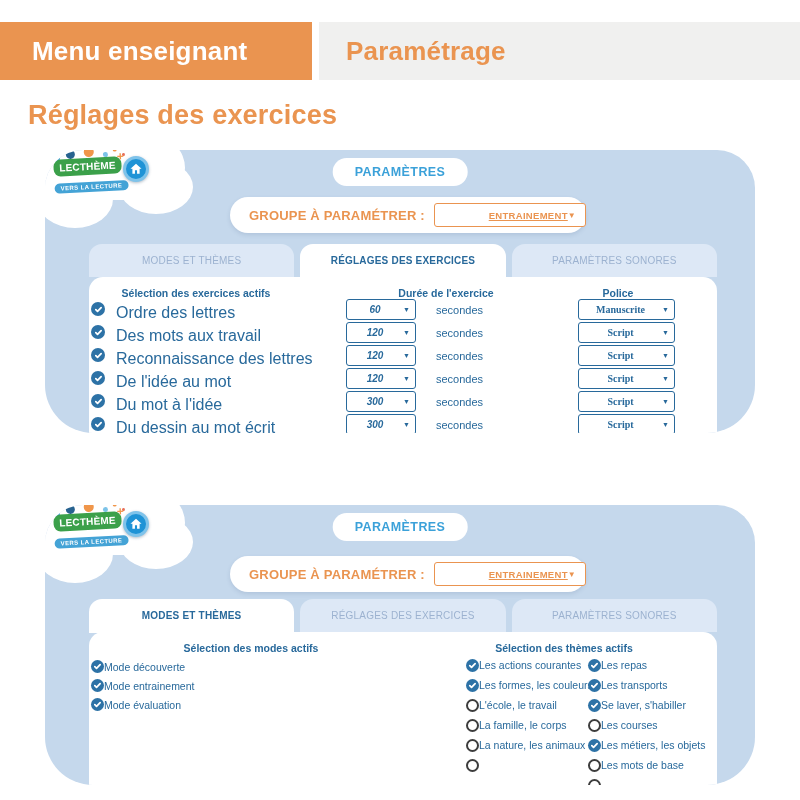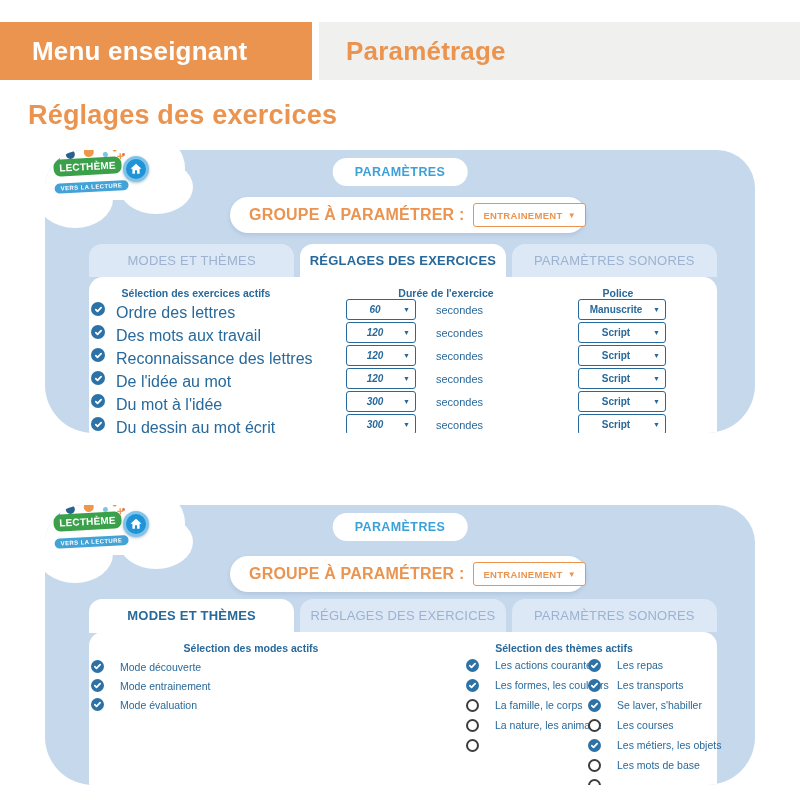--- a/index.html
+++ b/index.html
@@ -50,31 +50,31 @@
   .params-pill{position:absolute;left:50%;transform:translateX(-50%);top:8px;height:28px;line-height:28px;
                padding:0 22px;background:#fff;border-radius:17px;color:#3ba1d9;font-weight:700;
                font-size:12.5px;letter-spacing:.4px;z-index:2;white-space:nowrap;}
 
   
   .group-pill{position:absolute;left:185px;width:356px;height:36px;background:#fff;border-radius:18px;
               display:flex;align-items:center;padding-left:19px;box-sizing:border-box;
               box-shadow:0 2px 4px rgba(60,90,130,.15);z-index:2;}
   .panel1 .group-pill{top:47px;}
   .panel2 .group-pill{top:51px;}
-  .group-label{color:#ea9450;font-size:16px;font-weight:700;letter-spacing:.2px;margin-right:9px;white-space:nowrap;}
+  .group-label{color:#ea9450;font-size:13px;font-weight:700;letter-spacing:.2px;margin-right:9px;white-space:nowrap;}
   .group-select{width:214px;height:24px;border:1.5px solid #ea9450;border-radius:3px;display:flex;align-items:center;
                 padding:0 9px;box-sizing:border-box;color:#ea9450;font-size:9.5px;font-weight:700;
                 letter-spacing:.3px;cursor:pointer;background:#fff;}
-  .group-select .gval{flex:1;text-align:left;}
+  .group-select .gval{flex:1;text-align:right;text-decoration:underline;}
   .garr{font-size:8px;color:#ea9450;}
 
   
   .tabs{position:absolute;left:44px;top:94px;width:628px;display:flex;gap:6px;z-index:2;}
   .tab{flex:1;height:33px;line-height:33px;text-align:center;border-radius:13px 13px 0 0;
-       background:#dde8f6;color:#9cb2d0;font-size:13px;letter-spacing:.2px;cursor:pointer;white-space:nowrap;}
+       background:#dde8f6;color:#9cb2d0;font-size:10px;letter-spacing:.2px;cursor:pointer;white-space:nowrap;}
   .tab--active{background:#fff;color:#28699b;font-weight:700;height:34px;}
 
   
   .card{position:absolute;left:44px;top:127px;width:628px;height:420px;background:#fff;
         border-radius:14px 14px 0 0;z-index:1;}
 
   .colhead{position:absolute;top:10px;transform:translateX(-50%);font-size:10.5px;font-weight:700;
            color:#28699b;white-space:nowrap;}
   .ch-ex{left:107px;} .ch-dur{left:316px;margin-left:41px;} .ch-font{left:529px;}
   .ch-modes{left:162px;} .ch-themes{left:475px;}
@@ -83,31 +83,31 @@
   .xrows{position:absolute;left:0;top:21px;right:0;}
   .xrow{position:relative;height:23px;}
   .chk{width:14px;height:14px;border-radius:50%;background:#2d72a6;display:inline-flex;
        align-items:center;justify-content:center;flex:none;box-sizing:border-box;cursor:pointer;}
   .chk--off{background:#fff;border:2px solid #3d3d3d;width:13px;height:13px;}
   .xrow .chk{position:absolute;left:2px;top:4px;}
   .xlbl{position:absolute;left:27px;top:6px;font-size:16px;color:#28699b;white-space:nowrap;}
   .sel{position:absolute;top:1px;height:21px;border:1.5px solid #28699b;border-radius:3px;background:#fff;
        box-sizing:border-box;display:flex;align-items:center;color:#28699b;font-weight:700;font-size:10px;cursor:pointer;}
   .sel-dur{left:257px;width:70px;font-style:italic;}
-  .sel-font{left:489px;width:88px;}
+  .sel-font{left:489px;width:97px;font-family:Liberation Serif, serif;}
   .sval{flex:1;text-align:center;}
   .sarr{font-size:7px;padding-right:5px;color:#28699b;}
   .sec{position:absolute;left:347px;top:6px;font-size:11px;color:#28699b;}
 
   
   .list{position:absolute;}
   .modes{left:2px;top:25px;}
   .tcol1{left:377px;top:23px;}
   .tcol2{left:499px;top:23px;}
-  .item{display:flex;align-items:center;gap:16px;cursor:pointer;}
+  .item{display:flex;align-items:center;gap:0;cursor:pointer;}
   .modes .item{height:19px;}
   .tcol1 .item,.tcol2 .item{height:20px;}
   .item .chk{width:13px;height:13px;}
   .ilbl{font-size:10.5px;color:#28699b;white-space:nowrap;}
 </style>
 </head>
 <body>
 
 <div class="page">
 
@@ -335,20 +335,24 @@
           <div class="item">
     <span class="chk">
               <svg viewBox="0 0 12 12" width="9" height="9">
                 <path d="M2.4 6.3l2.3 2.3 4.8-5.2" fill="none" stroke="#fff" stroke-width="2.3" stroke-linecap="round" stroke-linejoin="round"></path>
               </svg>
             </span>
     <span class="ilbl">Les formes, les couleurs</span>
   </div>
           <div class="item">
     <span class="chk chk--off"></span>
+    <span class="ilbl">L'école, le travail</span>
+  </div>
+          <div class="item">
+    <span class="chk chk--off"></span>
     <span class="ilbl">La famille, le corps</span>
   </div>
           <div class="item">
     <span class="chk chk--off"></span>
     <span class="ilbl">La nature, les animaux</span>
   </div>
           <div class="item">
     <span class="chk chk--off"></span>
     <span class="ilbl"></span>
   </div>

